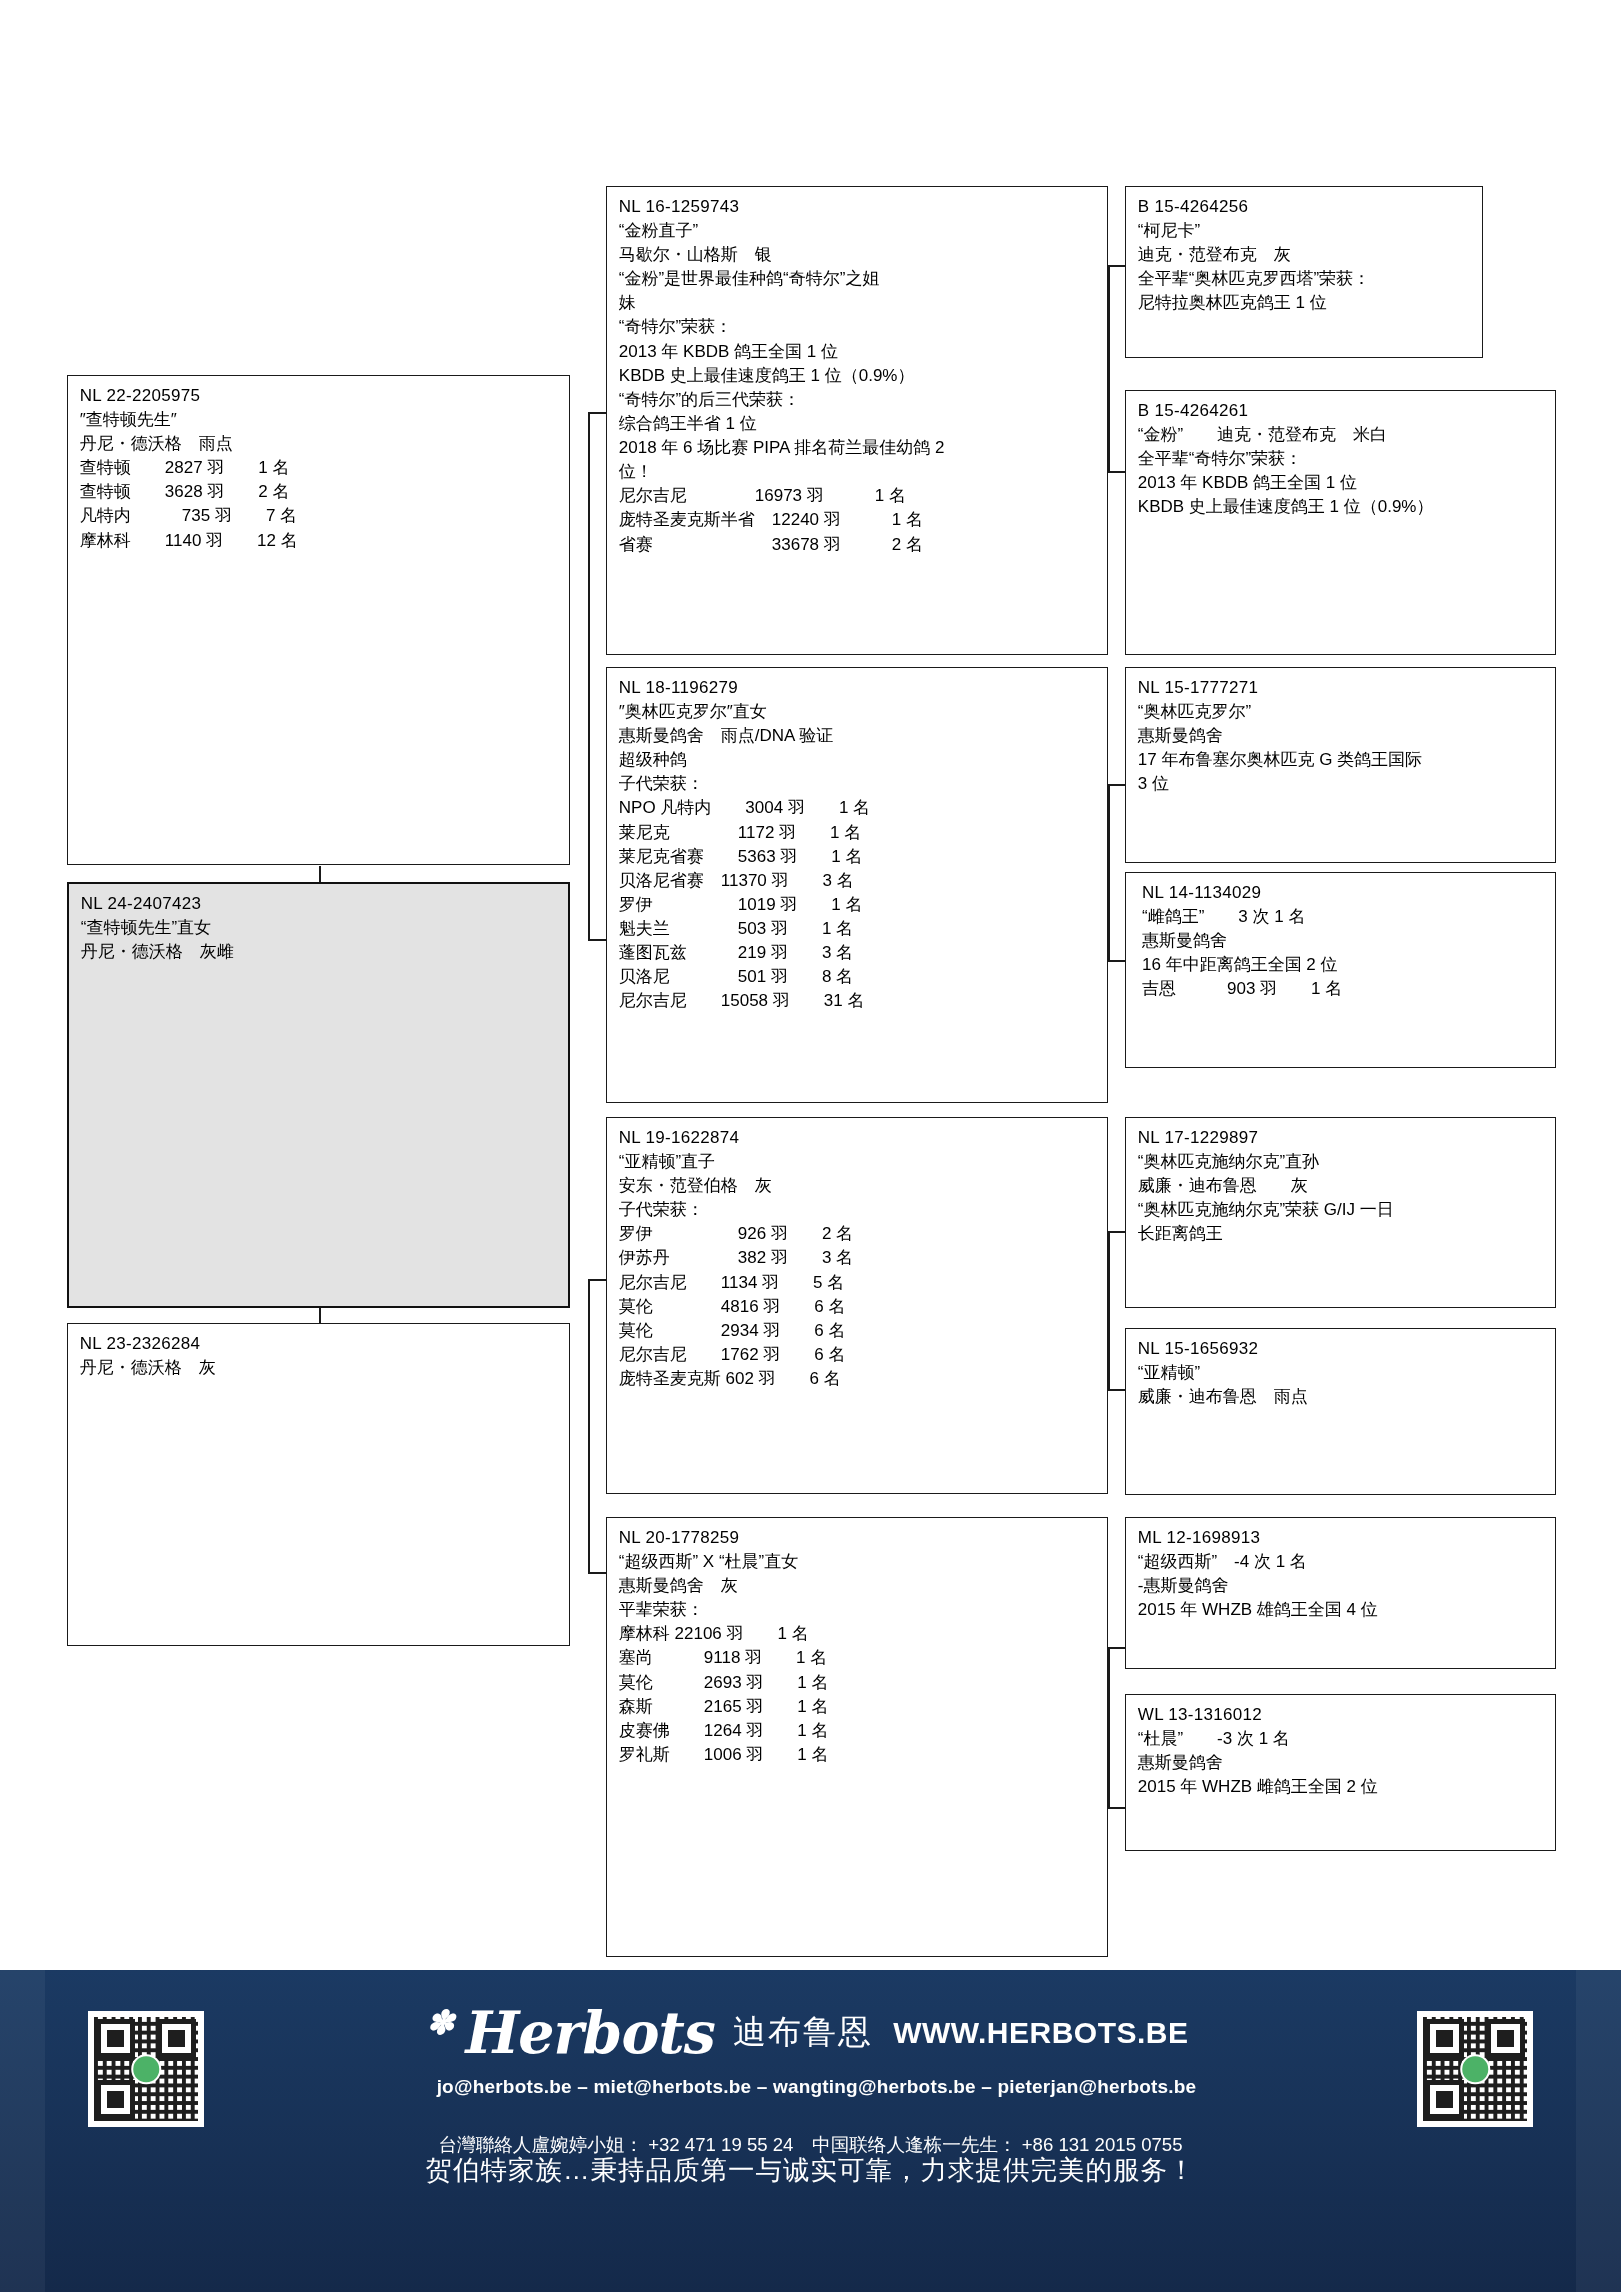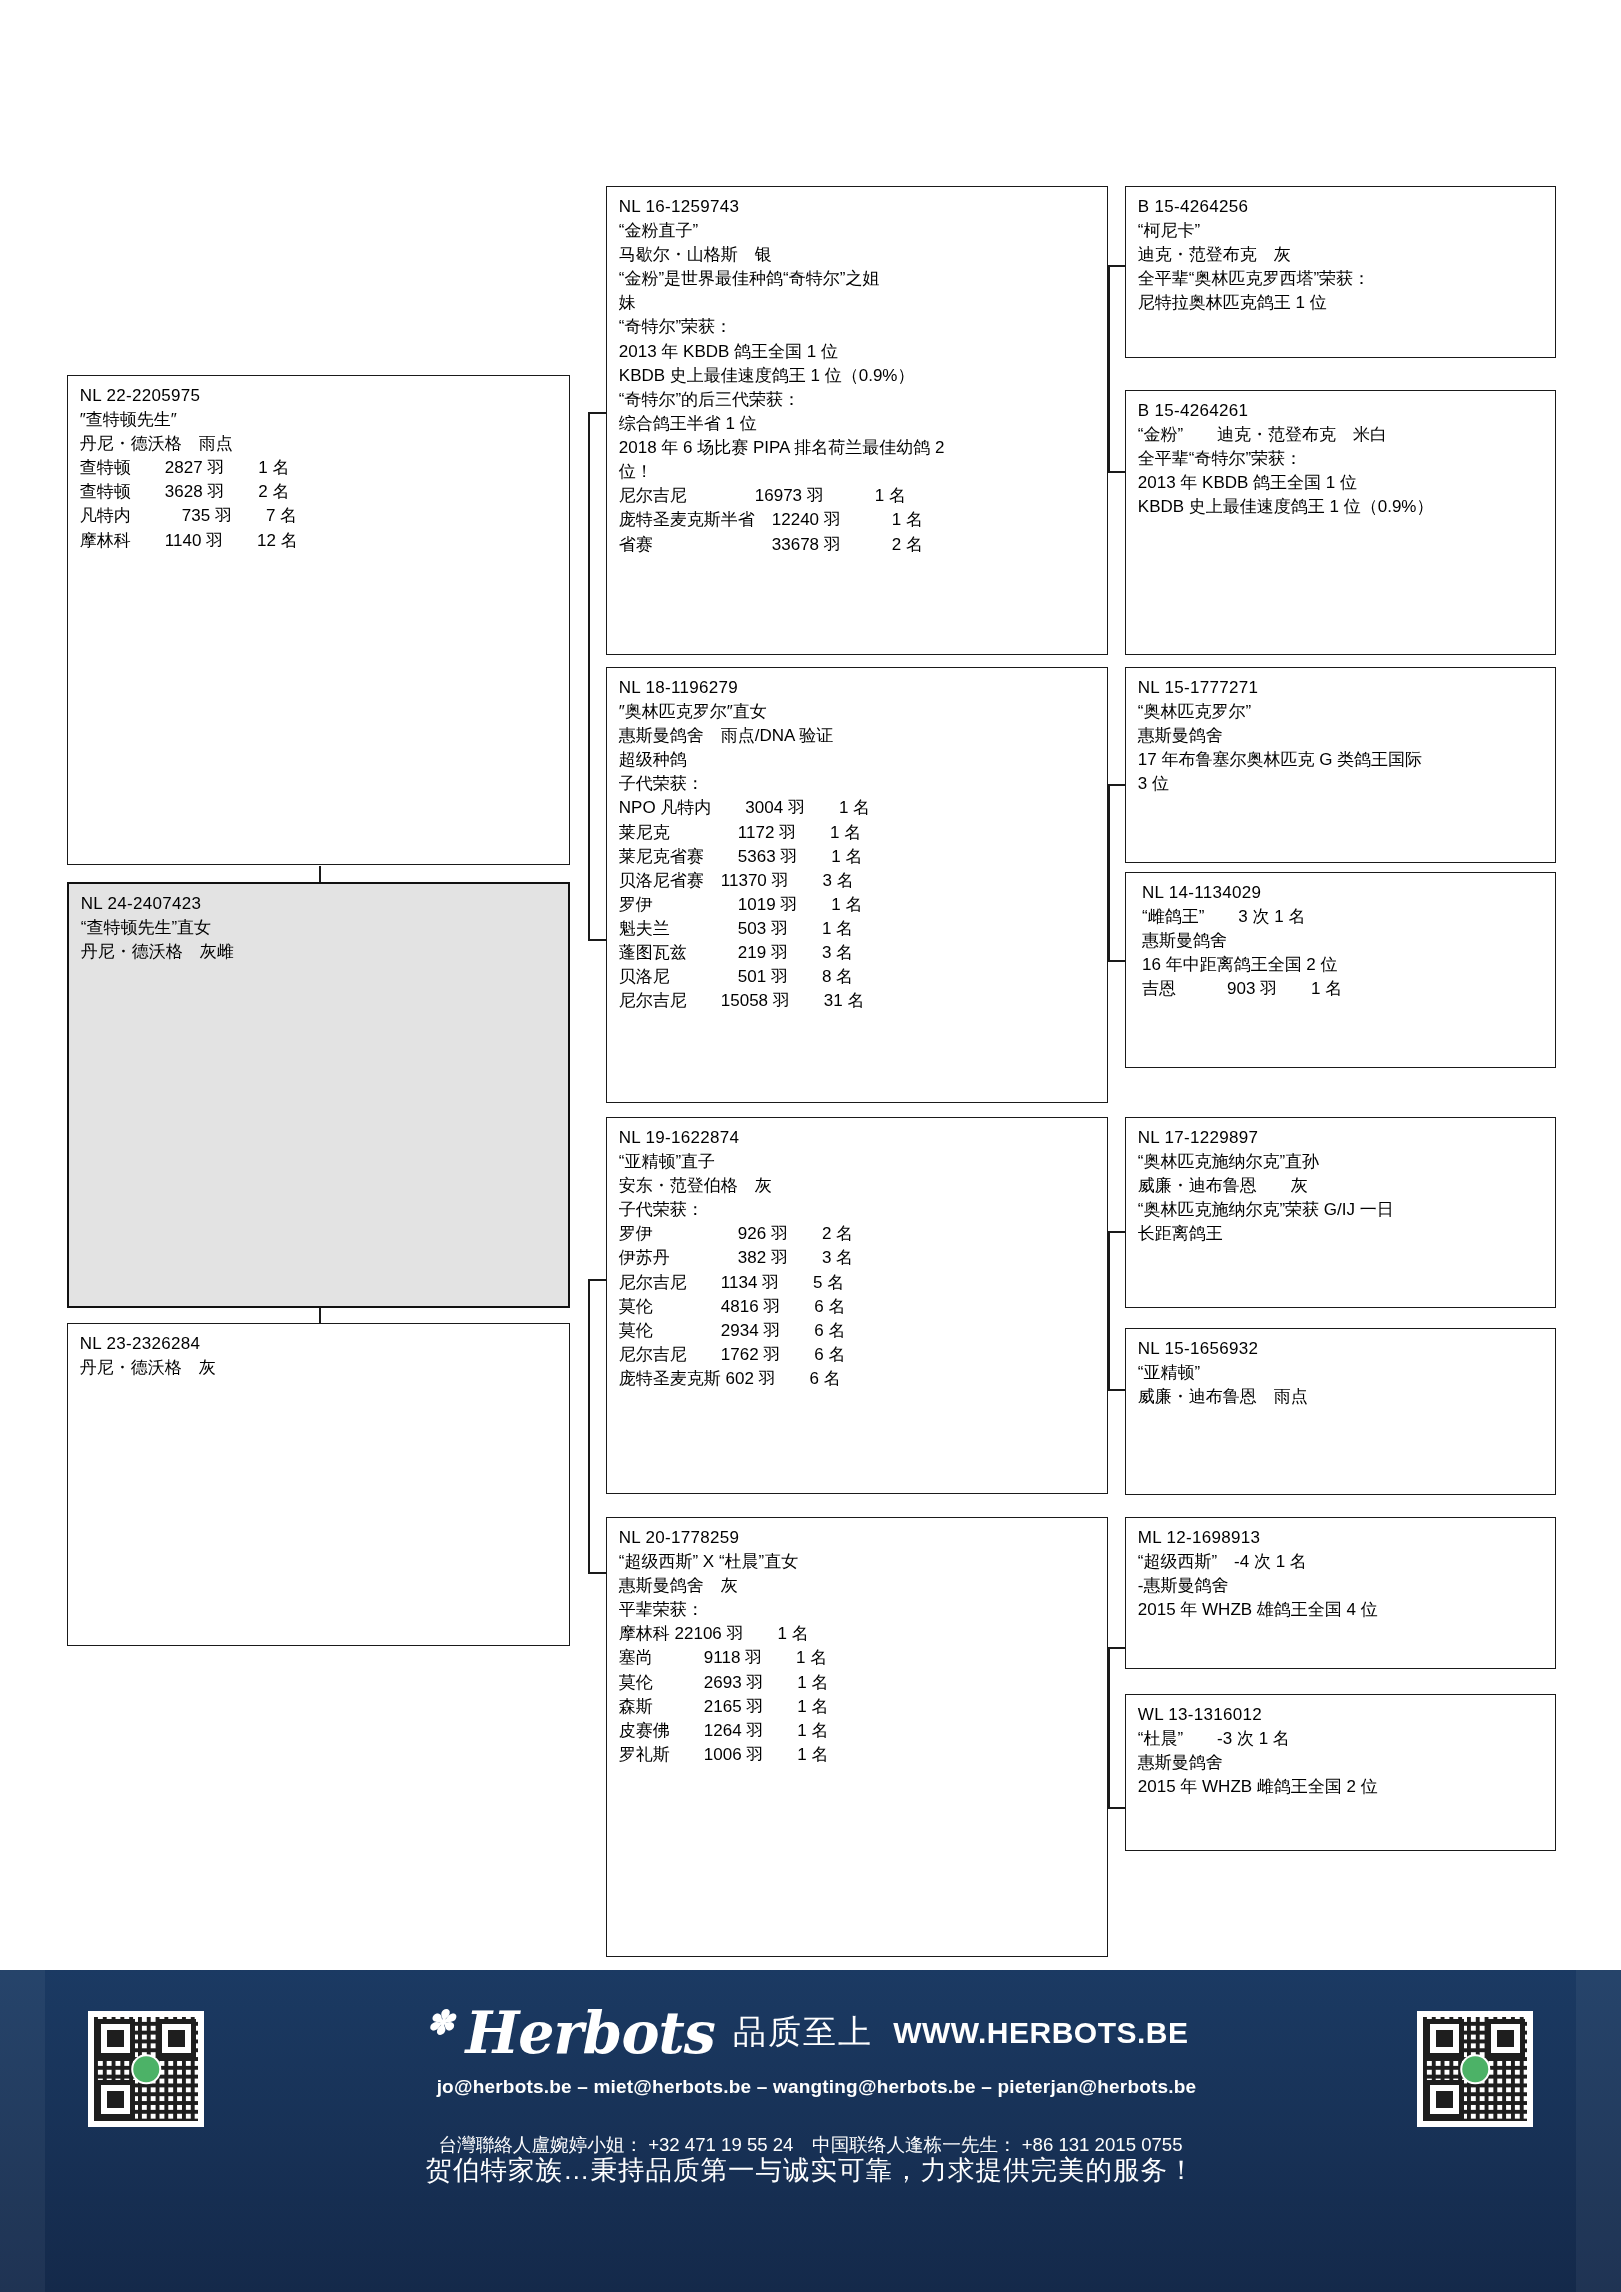--- a/index.html
+++ b/index.html
@@ -289,21 +289,21 @@
     <div class="line">惠斯曼鸽舍　灰</div>
     <div class="line">平辈荣获：</div>
     <div class="line">摩林科 22106 羽　　1 名</div>
     <div class="line">塞尚　　　9118 羽　　1 名</div>
     <div class="line">莫伦　　　2693 羽　　1 名</div>
     <div class="line">森斯　　　2165 羽　　1 名</div>
     <div class="line">皮赛佛　　1264 羽　　1 名</div>
     <div class="line">罗礼斯　　1006 羽　　1 名</div>
   </div>
 
-  <div class="box" style="left:1125px; top:186px; width:431px; height:172px;">
+  <div class="box" style="left:1125px; top:186px; width:358px; height:172px;">
     <div class="ring">B 15-4264256</div>
     <div class="line">“柯尼卡”</div>
     <div class="line">迪克・范登布克　灰</div>
     <div class="line">全平辈“奥林匹克罗西塔”荣获：</div>
     <div class="line">尼特拉奥林匹克鸽王 1 位</div>
   </div>
 
   <div class="box" style="left:1125px; top:390px; width:431px; height:265px;">
     <div class="ring">B 15-4264261</div>
     <div class="line">“金粉”　　迪克・范登布克　米白</div>
@@ -386,21 +386,21 @@
             <i></i>
           </span>
         <span class="logo"></span>
       </div>
     </div>
 
     <div class="brand">
       <span class="herbots">
         <span class="feather">✽</span><span>Herbots</span>
       </span>
-      <span class="cn">品质至上</span>
+      <span class="cn">迪布鲁恩</span>
       <span class="url">WWW.HERBOTS.BE</span>
     </div>
 
     <div class="emails">jo@herbots.be – miet@herbots.be – wangting@herbots.be – pieterjan@herbots.be</div>
     <div class="contacts">台灣聯絡人盧婉婷小姐： +32 471 19 55 24　中国联络人逢栋一先生： +86 131 2015 0755</div>
     <div class="slogan">贺伯特家族…秉持品质第一与诚实可靠，力求提供完美的服务！</div>
   </div>
 
 </div>
 

